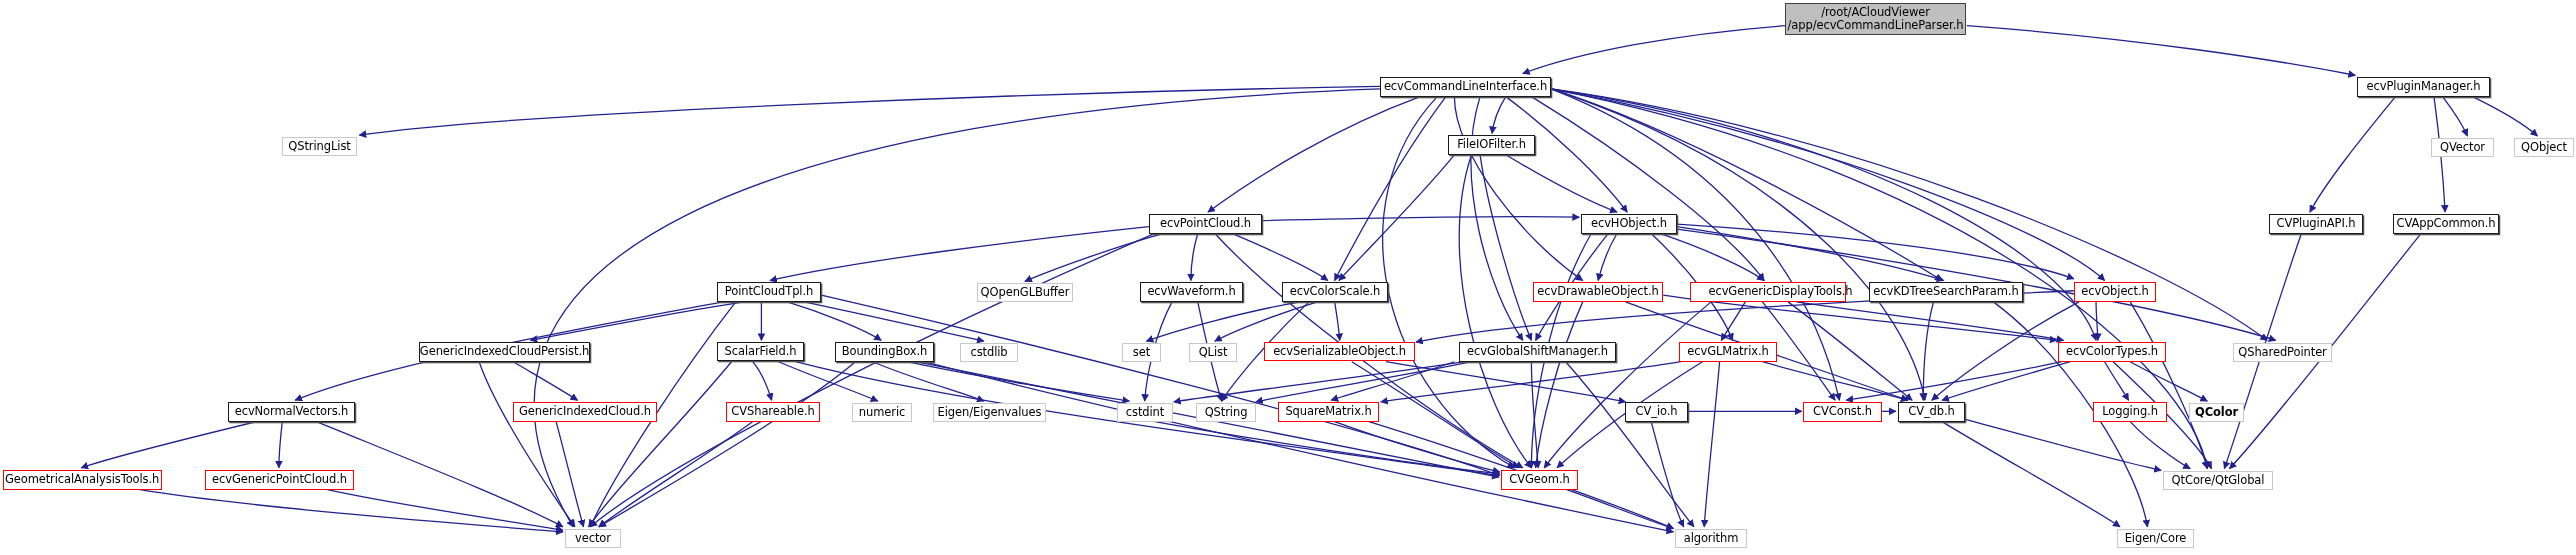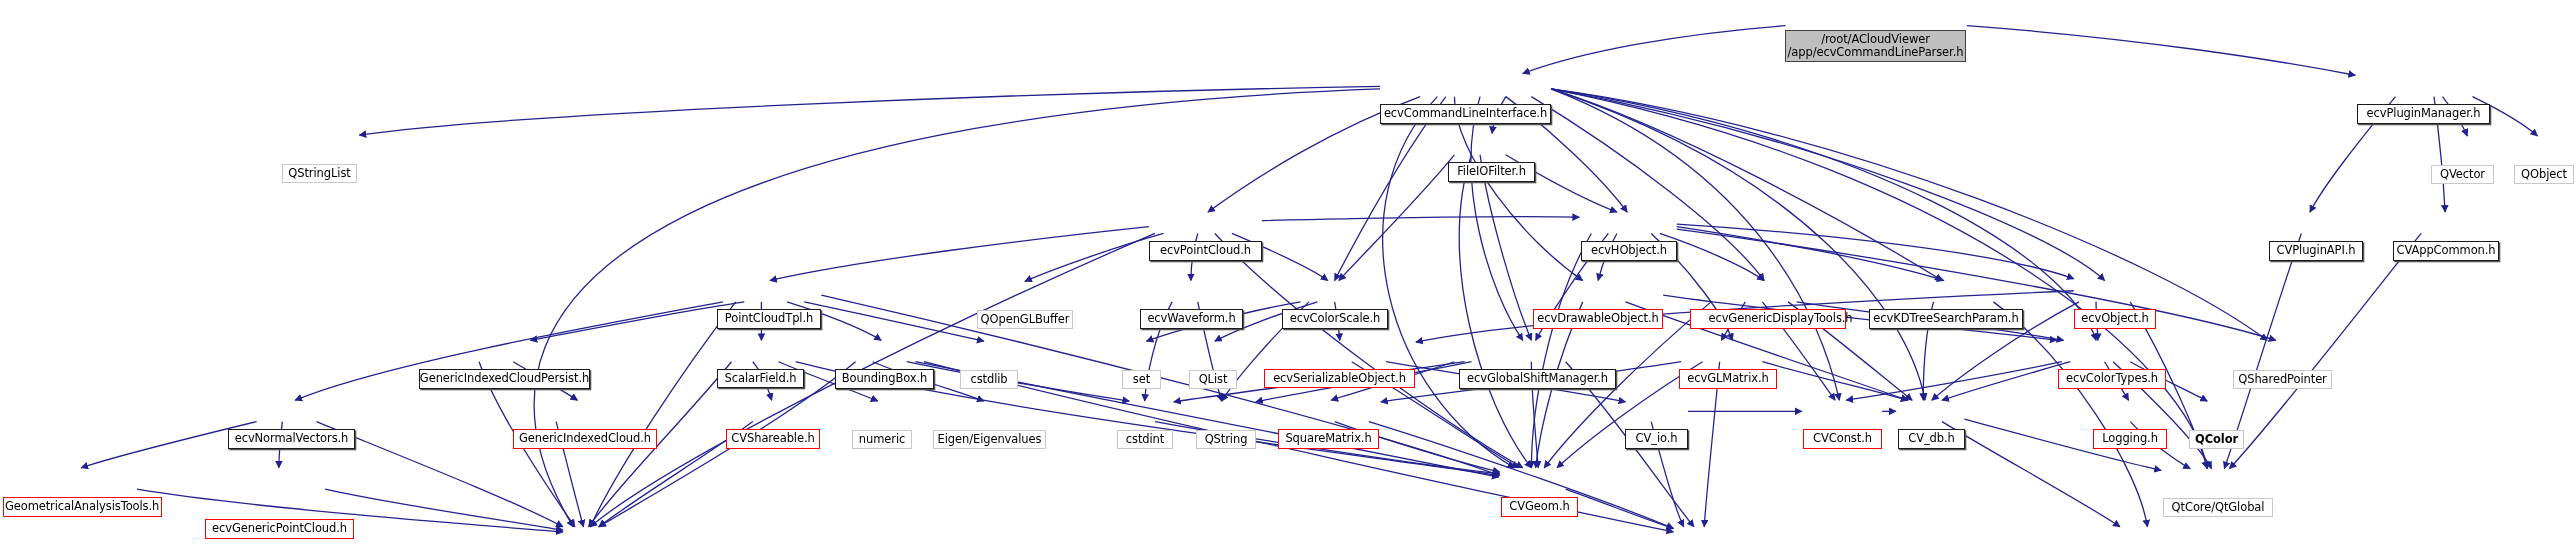--- a/index.html
+++ b/index.html
@@ -32,21 +32,20 @@
     justify-content: center;
     text-align: center;
     white-space: pre;
     line-height: 1.15;
     color: #000000;
     background: #ffffff;
     border: 0.9px solid #808080;
     font-size: 11.5px;
     letter-spacing: -0.1px;
     z-index: 5;
-    margin-top: 27px;
   }
   
   .node.root {
     background: #bfbfbf;
     border: 1.4px solid #404040;
     font-size: 11.5px;
   }
   
   .node.hdr {
     border: 1.4px solid #1a1a1a;
@@ -230,21 +229,21 @@
       <div class="node sys" style="left: 933px; top: 403px; width: 113px; height: 19px;">Eigen/Eigenvalues</div>
       <div class="node sys" style="left: 1117px; top: 403px; width: 56px; height: 19px;">cstdint</div>
       <div class="node sys" style="left: 1196px; top: 403px; width: 60px; height: 19px;">QString</div>
       <div class="node red" style="left: 1278px; top: 402px; width: 101px; height: 19.7px;">SquareMatrix.h</div>
       <div class="node hdr" style="left: 1625px; top: 402px; width: 63px; height: 19.7px;">CV_io.h</div>
       <div class="node red" style="left: 1803px; top: 402px; width: 79px; height: 19.7px;">CVConst.h</div>
       <div class="node hdr" style="left: 1898px; top: 402px; width: 67px; height: 19.7px;">CV_db.h</div>
       <div class="node red" style="left: 2093px; top: 402px; width: 74px; height: 19.7px;">Logging.h</div>
       <div class="node sys" style="left: 2189px; top: 403px; width: 55px; height: 19px; font-weight: bold;">QColor</div>
       <div class="node red" style="left: 2.6px; top: 470px; width: 159px; height: 19.7px;">GeometricalAnalysisTools.h</div>
-      <div class="node red" style="left: 205px; top: 492px; width: 149px; height: 19.7px;">ecvGenericPointCloud.h</div>
+      <div class="node red" style="left: 205px; top: 470px; width: 149px; height: 19.7px;">ecvGenericPointCloud.h</div>
       <div class="node red" style="left: 1501px; top: 470px; width: 77px; height: 19.7px;">CVGeom.h</div>
       <div class="node sys" style="left: 2163px; top: 471px; width: 110px; height: 19px;">QtCore/QtGlobal</div>
       <div class="node sys" style="left: 565px; top: 529px; width: 56px; height: 19px;">vector</div>
       <div class="node sys" style="left: 1675px; top: 529px; width: 72px; height: 19px;">algorithm</div>
       <div class="node sys" style="left: 2117px; top: 529px; width: 77px; height: 19px;">Eigen/Core</div>
     </div>
 </div>
 
 
 </body></html>

